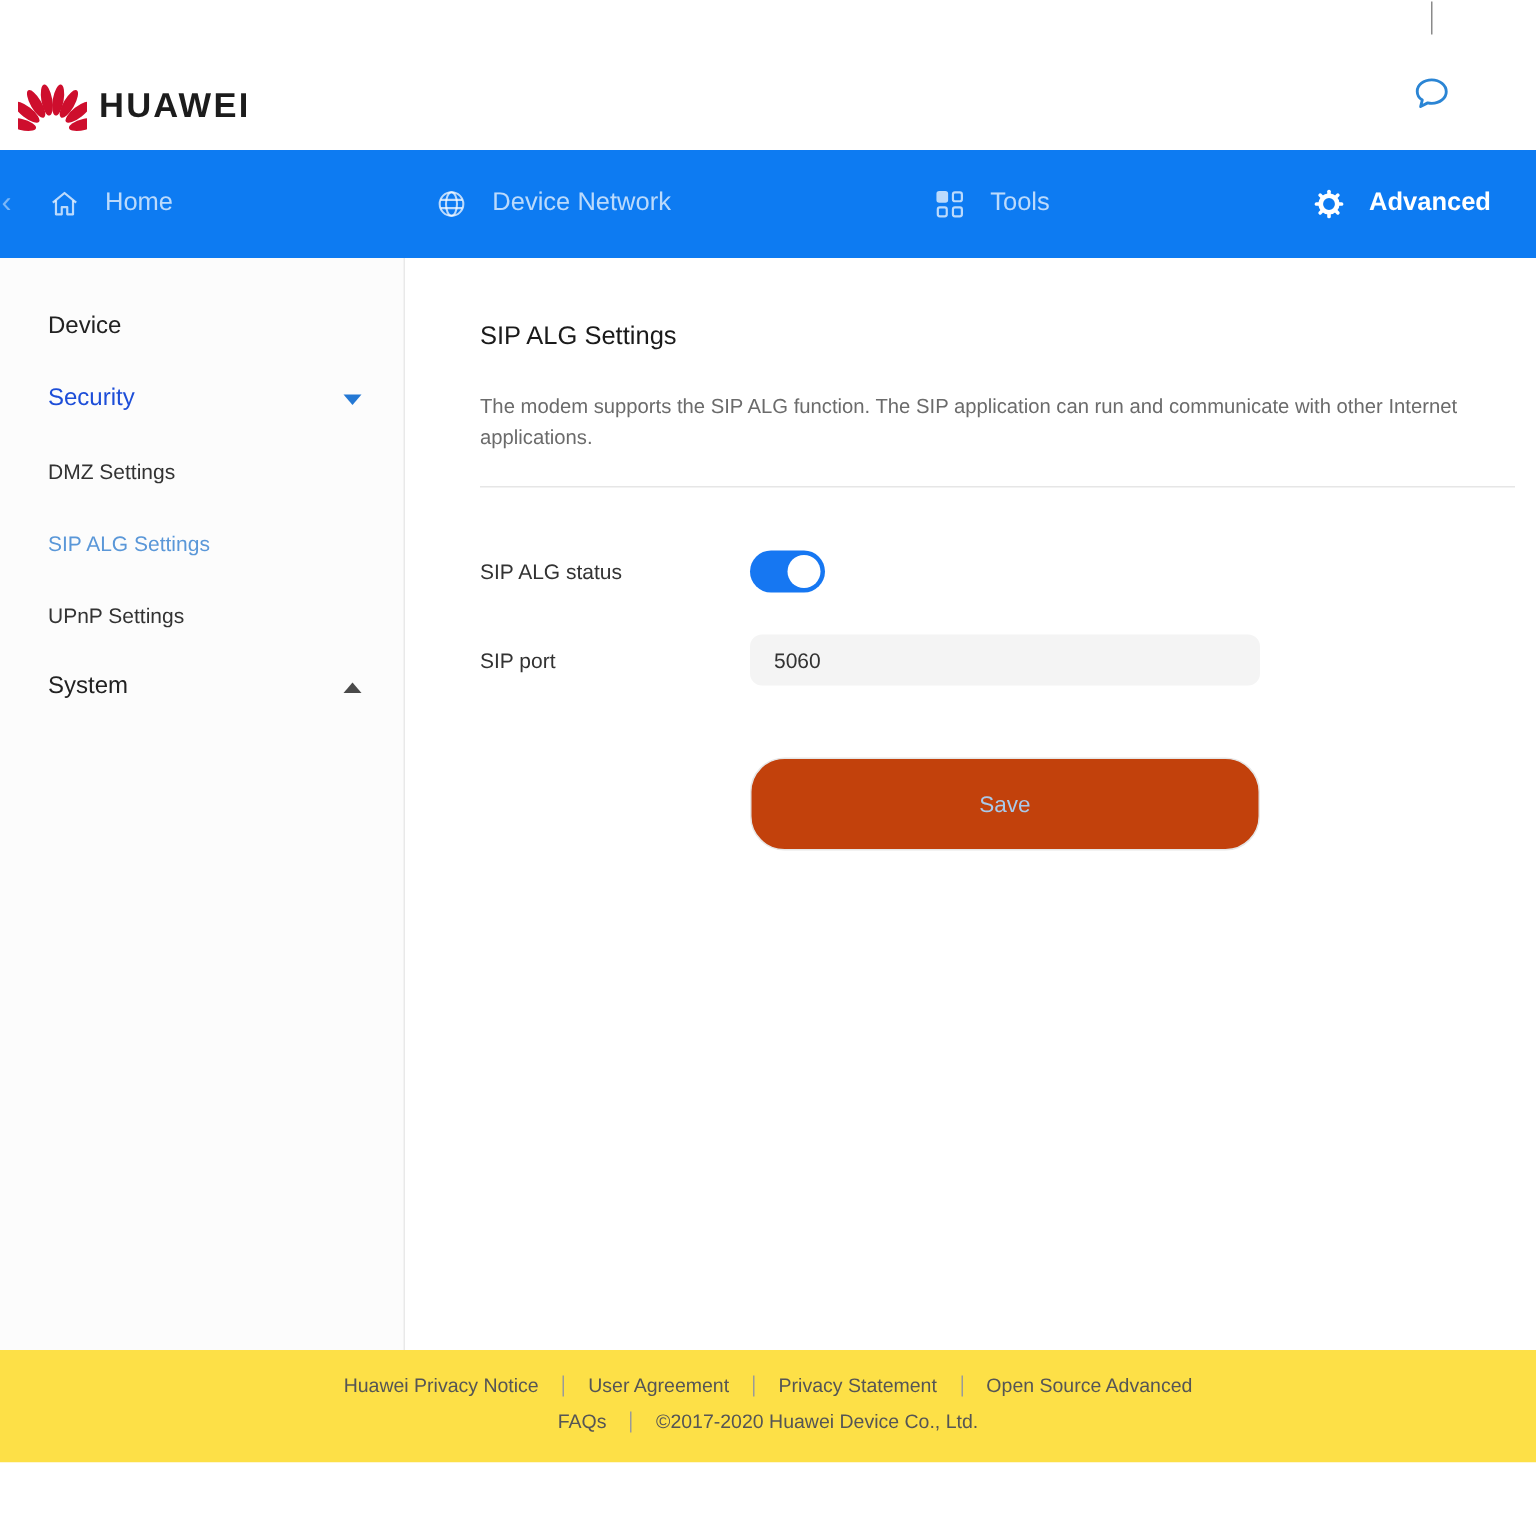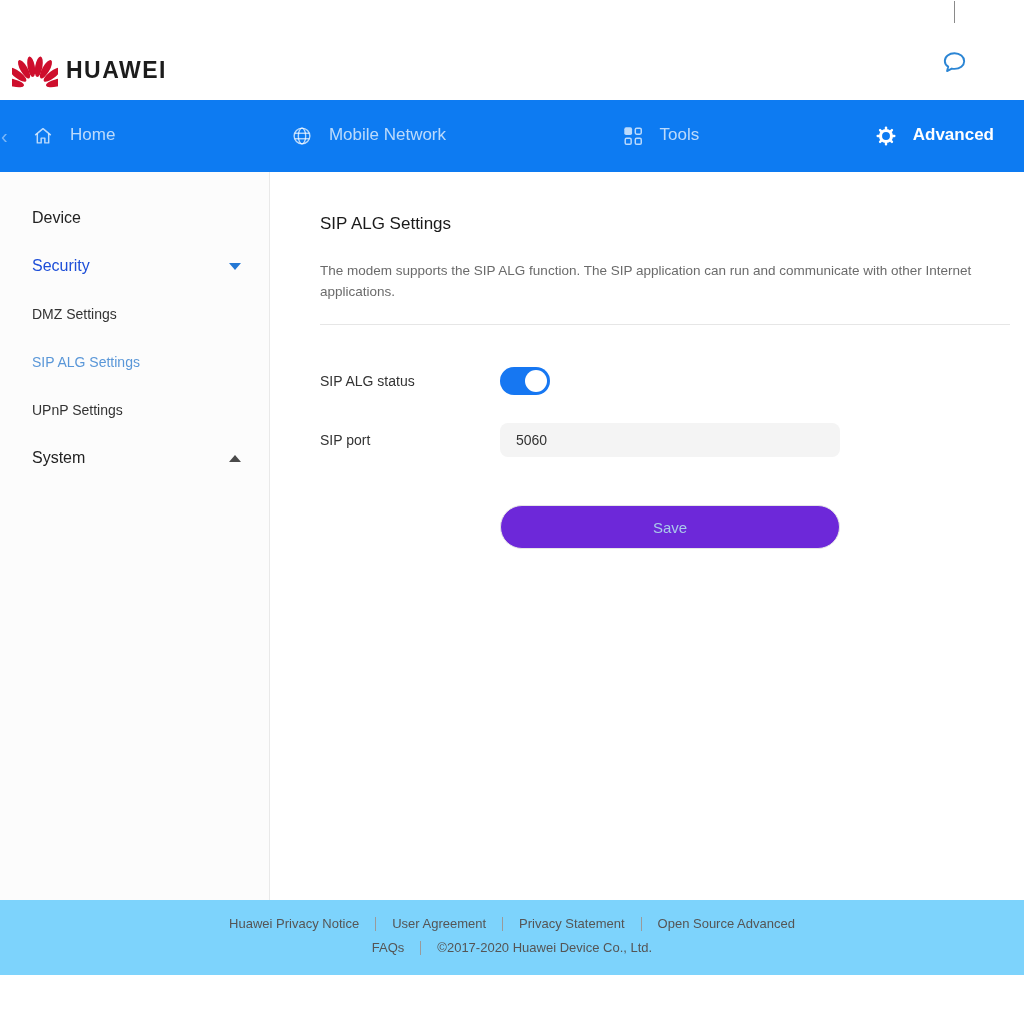--- a/index.html
+++ b/index.html
@@ -55,27 +55,27 @@
   .row-status { margin-top: 42px; }
   .row-port { margin-top: 28px; }
   .f-label { width: 180px; font-size: 14px; color: #333; }
   .toggle { width: 50px; height: 28px; border-radius: 14px; background: #1677f2;
     position: relative; cursor: pointer; }
   .toggle .knob { position: absolute; top: 3px; right: 3px; width: 22px; height: 22px;
     border-radius: 50%; background: #fff; }
   .text-input { width: 340px; height: 34px; background: #f4f4f4; border: none;
     border-radius: 8px; padding: 0 16px; font-size: 14px; color: #333;
     font-family: "Liberation Sans", sans-serif; outline: none; }
-  .save-btn { display: block; margin: 48px 0 0 180px; width: 340px; height: 44px;
-    border-radius: 23px; background: #6d28d9; border: 1px solid #e6e6e6;
+  .save-btn { display: block; margin: 48px 0 0 180px; width: 340px; height: 62px;
+    border-radius: 23px; background: #c2410c; border: 1px solid #e6e6e6;
     color: #a9c9ea; font-size: 15px; font-family: "Liberation Sans", sans-serif;
     cursor: pointer; }
 
   
-  .footer { height: 75px; background: #7dd3fc; padding-top: 12px; }
+  .footer { height: 75px; background: #fde047; padding-top: 12px; }
   .f-row { display: flex; justify-content: center; align-items: center; gap: 16px;
     font-size: 13px; color: #555; line-height: 24px; }
   .f-link { cursor: pointer; }
   .f-sep { width: 1px; height: 14px; background: #9a9a9a; }
   .bottom-spacer { height: 49px; background: #fff; }
 </style>
 </head>
 <body>
 
 <div class="top-header">
@@ -131,21 +131,21 @@
     <span>Home</span>
   </div>
 
   <div class="nav-item">
     <svg viewBox="0 0 24 24" fill="none" stroke="currentColor" stroke-width="1.5">
       <circle cx="12" cy="12" r="8.6"></circle>
       <ellipse cx="12" cy="12" rx="4" ry="8.6"></ellipse>
       <line x1="4" y1="9" x2="20" y2="9"></line>
       <line x1="4" y1="15" x2="20" y2="15"></line>
     </svg>
-    <span>Mobile Network</span>
+    <span>Device Network</span>
   </div>
 
   <div class="nav-item">
     <svg viewBox="0 0 24 24">
       <rect x="2.5" y="2.5" width="8.5" height="8.5" rx="2" fill="currentColor"></rect>
       <rect x="14.5" y="3.5" width="6.5" height="6.5" rx="1.5" fill="none" stroke="currentColor" stroke-width="1.6"></rect>
       <rect x="3.5" y="14.5" width="6.5" height="6.5" rx="1.5" fill="none" stroke="currentColor" stroke-width="1.6"></rect>
       <rect x="14.5" y="14.5" width="6.5" height="6.5" rx="1.5" fill="none" stroke="currentColor" stroke-width="1.6"></rect>
     </svg>
     <span>Tools</span>

